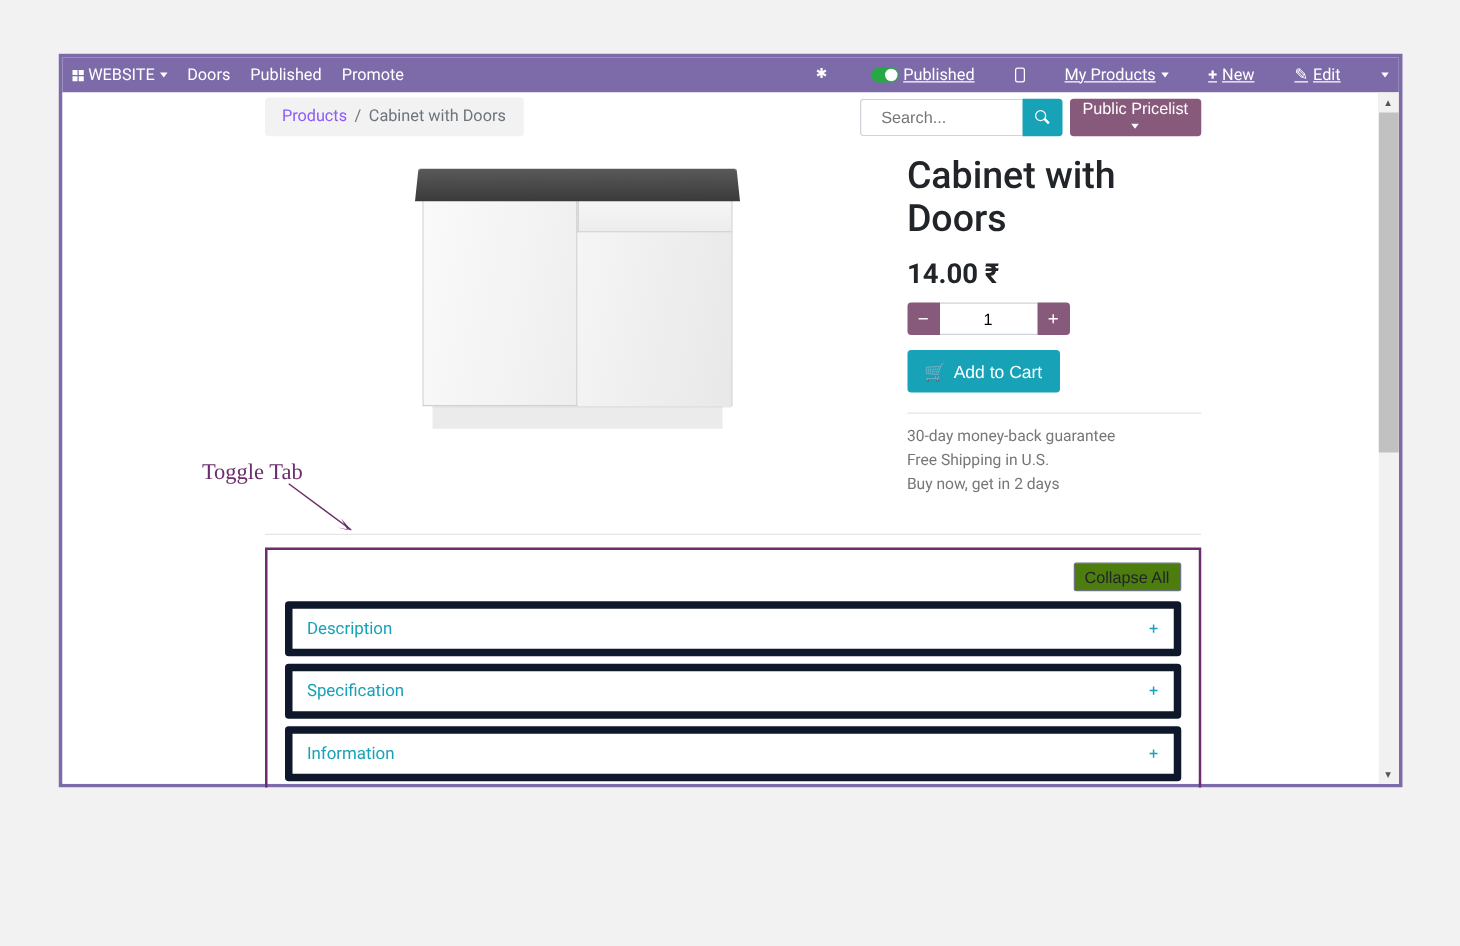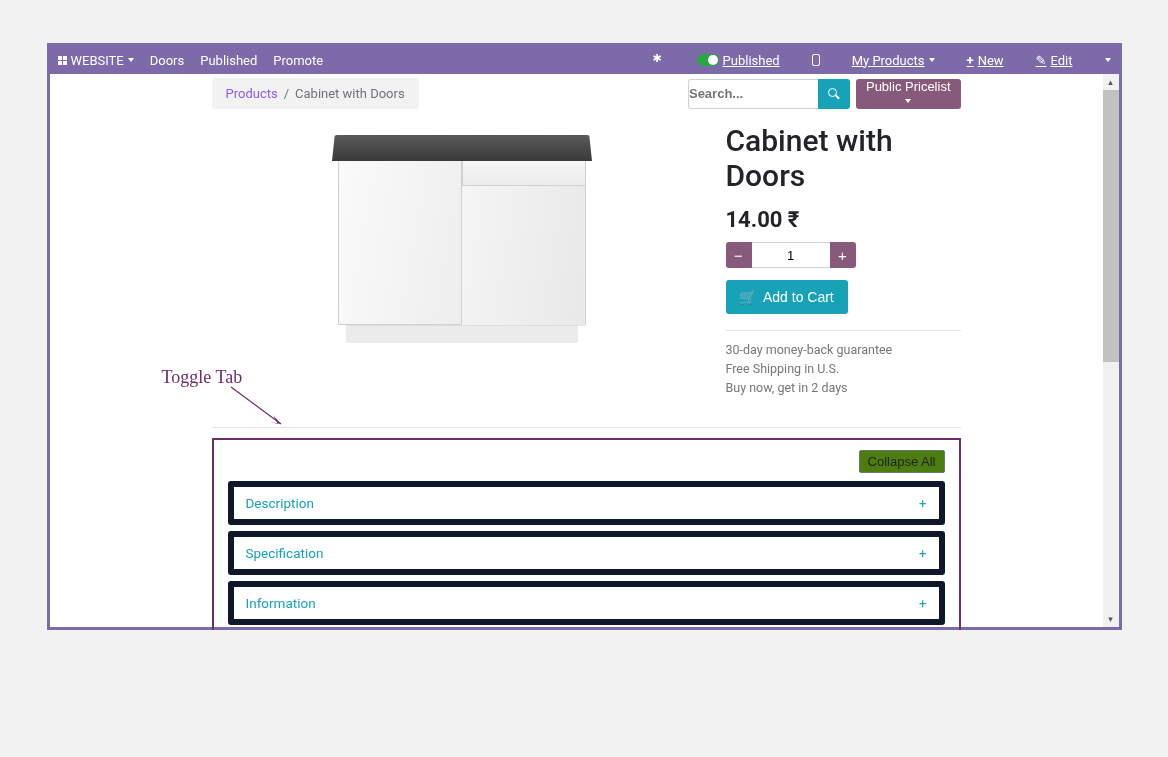--- a/index.html
+++ b/index.html
@@ -26,21 +26,21 @@
 .scrollbar-arrow.up { top:0; }
 .scrollbar-arrow.down { bottom:0; }
 .page-inner { margin-left: 162px; margin-right: 158px; }
 .breadcrumb-bar { display:flex; align-items:center; justify-content:space-between; padding-top:4px; }
 .breadcrumb { background:#f2f2f2; padding: 8px 14px; border-radius:3px; font-size:13px; display:inline-flex; align-items:center; gap:6px; }
 .breadcrumb a { color:#8b5cf6; text-decoration:none; }
 .breadcrumb .sep { color:#6c757d; }
 .breadcrumb .current { color:#6c757d; }
 .search-row { display:flex; gap:6px; }
 .search-box { display:flex; }
-.search-input { border:1px solid #ced4da; border-right:none; border-radius:3px 0 0 3px; padding: 4px 0; font-size:13px; width:130px; height:30px;font-weight:bold; }
+.search-input { border:1px solid #ced4da; border-right:none; border-radius:3px 0 0 3px; padding: 4px 16px; font-size:13px; width:130px; height:30px; }
 .search-btn { background:#17a2b8; border:none; color:#fff; width:32px; height:30px; border-radius:0 3px 3px 0; cursor:pointer; display:flex; align-items:center; justify-content:center; }
 .pricelist-btn { background:#875a7b; color:#fff; border:none; padding: 0 10px; height:30px; border-radius:3px; font-size:13px; cursor:pointer; display:flex; align-items:center; gap:5px;flex-direction:column; }
 .product-row { display:flex; margin-top:6px; }
 .product-image-col { flex:0 0 500px; display:flex; align-items:flex-start; justify-content:center; padding-top:18px; }
 .product-info-col { flex:1; padding-left:14px; }
 .cabinet { position:relative; width:260px; height:210px; }
 .cabinet-top { position:absolute; top:0; left:0; width:260px; height:28px; background: linear-gradient(#5a5a5a,#3a3a3a); transform: perspective(400px) rotateX(18deg); transform-origin: bottom; border-radius:2px 2px 0 0; }
 .cabinet-body { position:absolute; top:22px; left:6px; width:248px; height:170px; background: linear-gradient(100deg,#f8f8f8,#e8e8e8); border:1px solid #d0d0d0; }
 .cabinet-drawer { position:absolute; top:0; right:0; width:50%; height:30px; border-left:1px solid #d0d0d0; border-bottom:1px solid #d0d0d0; background:linear-gradient(#f8f8f8,#ececec); }
 .cabinet-door-left { position:absolute; top:0; left:0; width:50%; height:100%; border-right:1px solid #d0d0d0; background:linear-gradient(100deg,#fafafa,#eee); }

